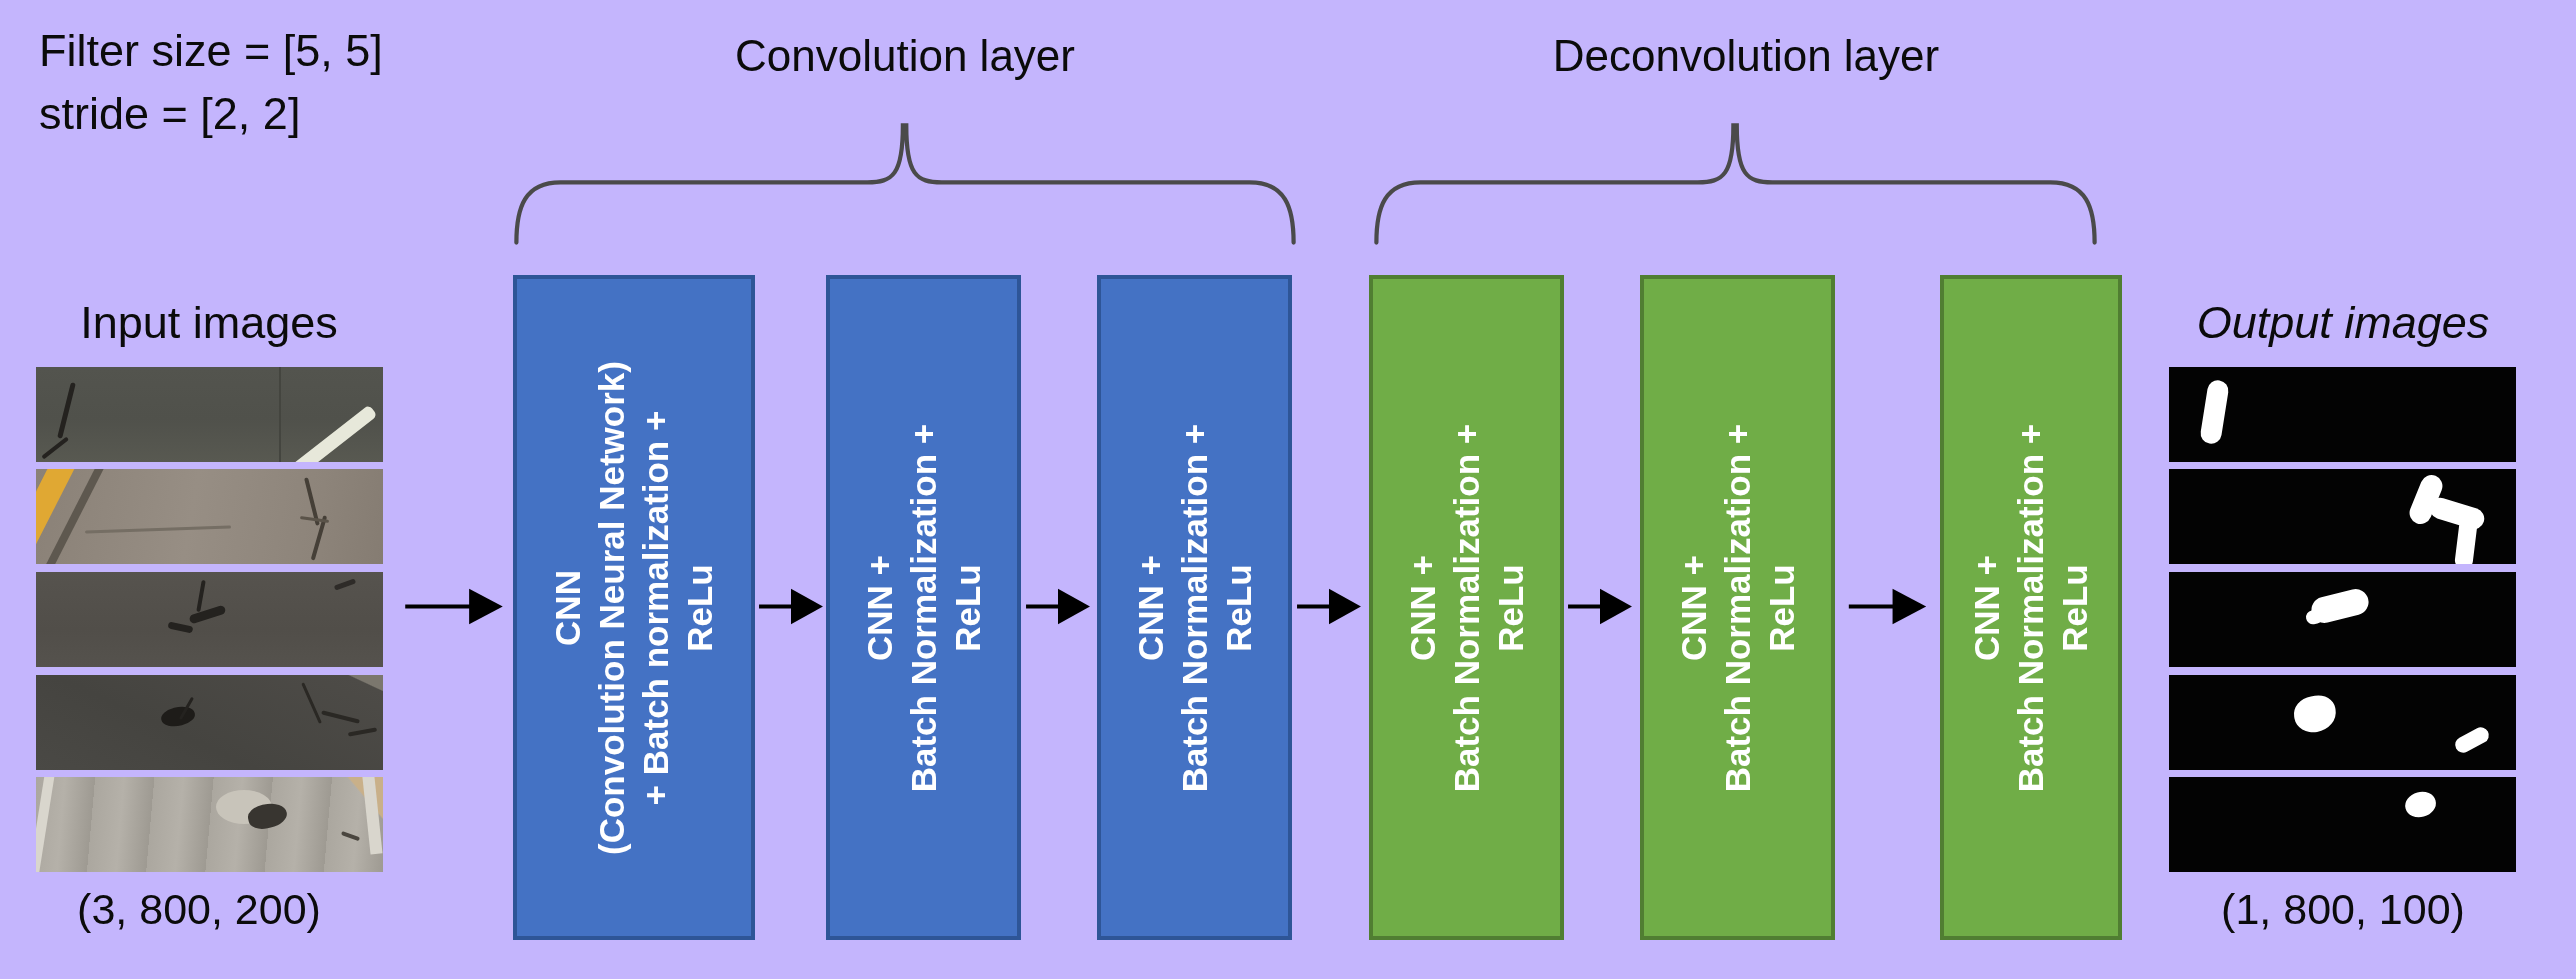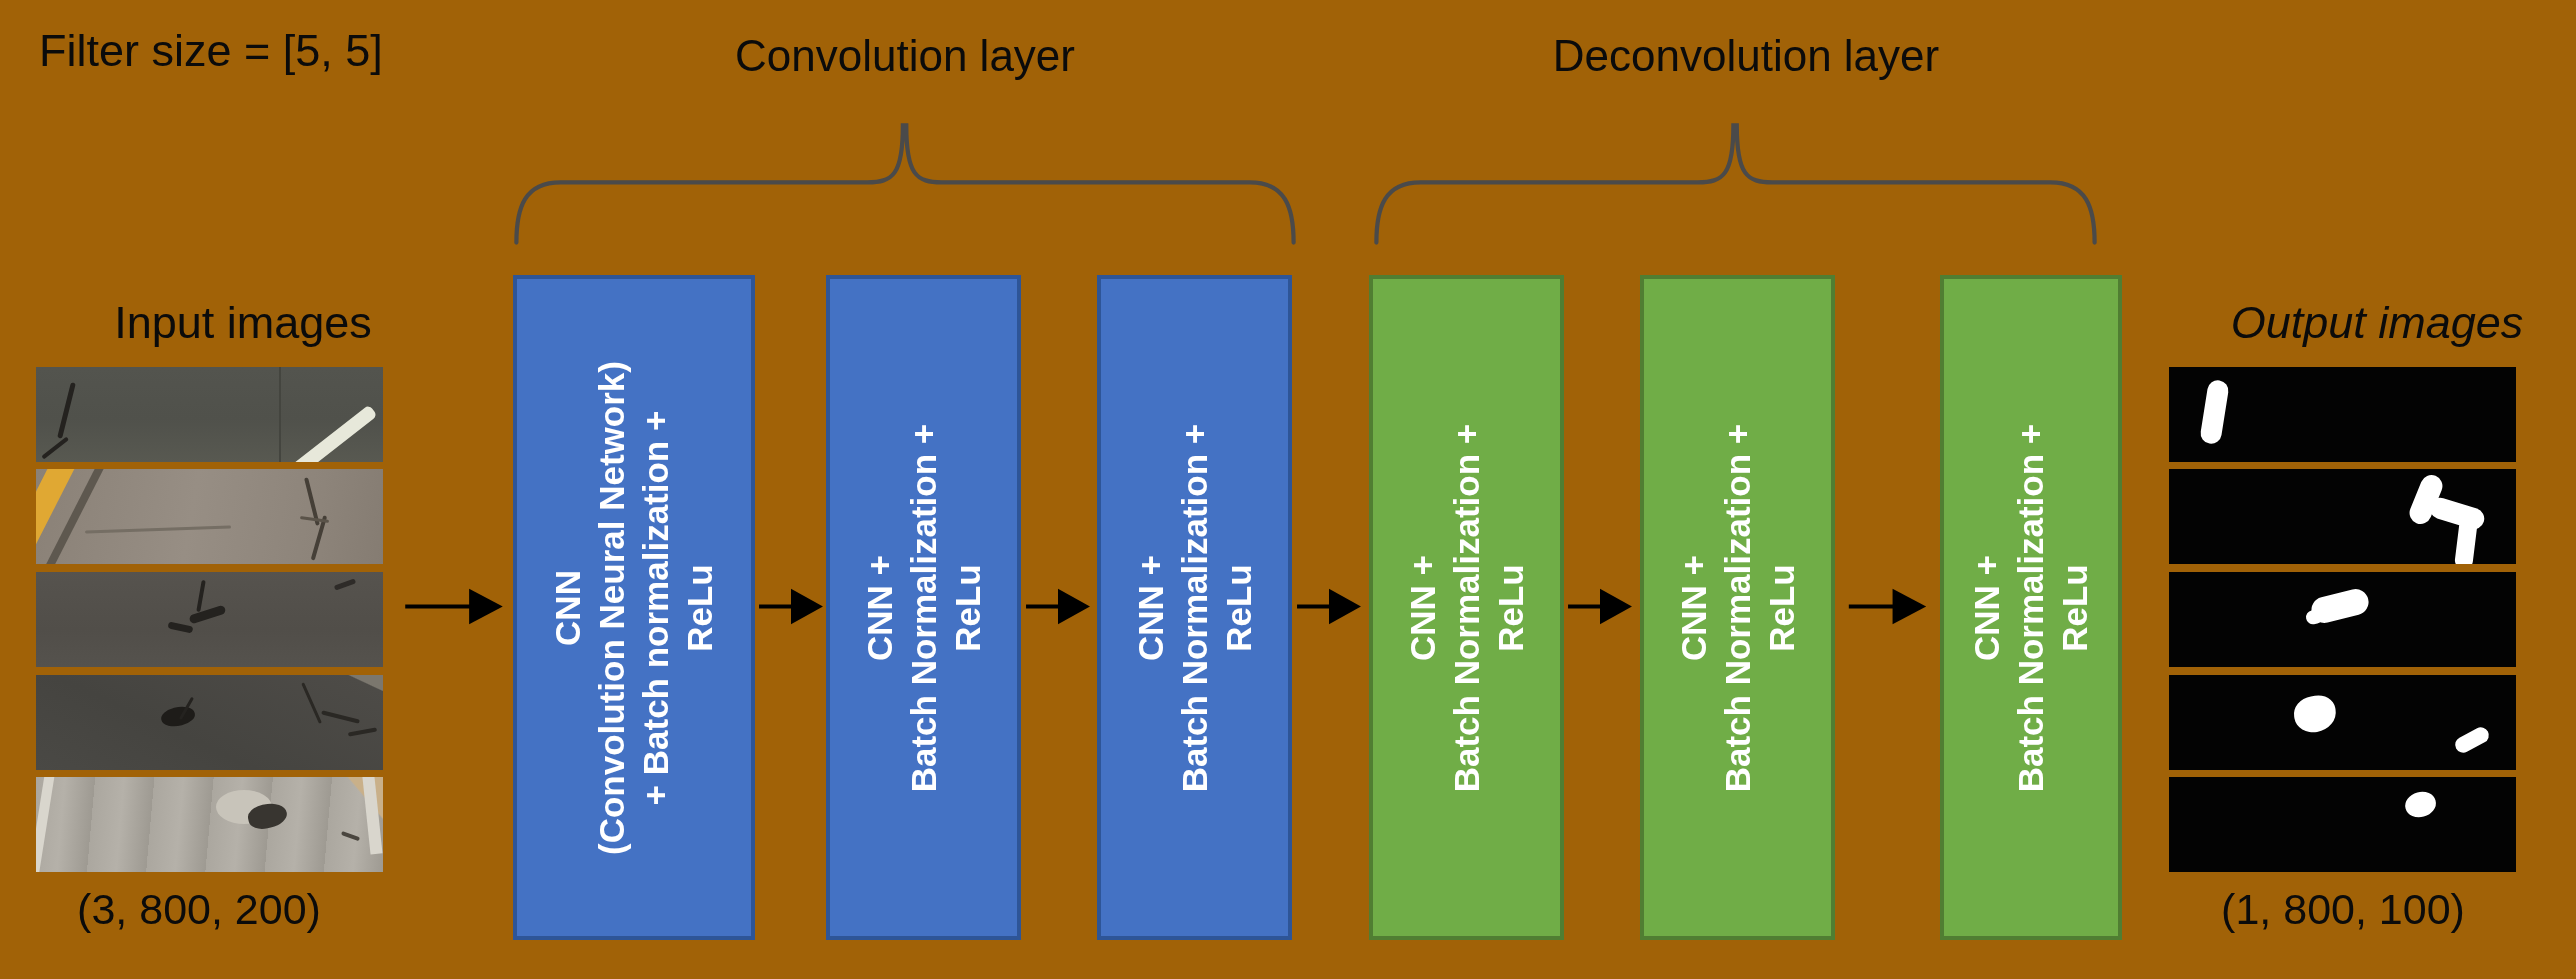--- a/index.html
+++ b/index.html
@@ -1,33 +1,33 @@
 <!DOCTYPE html>
 <html lang="en" style="font-size:13.6px"><head>
 <meta charset="utf-8">
 <title>CNN Encoder–Decoder Architecture Diagram</title>
 <style>
   html,body{margin:0;padding:0;background:#ffffff;}
   body{font-family:"Liberation Sans","DejaVu Sans",sans-serif;}
-  .canvas{position:relative;width:2576px;height:980px;background:#a16207;overflow:hidden;}
+  .canvas{position:relative;width:2576px;height:980px;background:#c4b5fd;overflow:hidden;}
 
   
   .hyper{position:absolute;left:39px;top:18.6px;font-size:45px;line-height:1.42;color:#0b0b0b;}
 
   
   .section-label{position:absolute;top:30.5px;transform:translateX(-50%);font-size:44px;color:#0b0b0b;white-space:nowrap;}
   #conv-label{left:905px;}
   #deconv-label{left:1746px;}
 
   .brace{position:absolute;top:117px;height:129px;}
   #conv-brace{left:513px;width:784px;}
   #deconv-brace{left:1373px;width:725px;}
 
   
-  .col-title{position:absolute;top:297px;transform:translateX(-50%);font-size:45px;color:#0b0b0b;white-space:nowrap;margin-left:34px;}
+  .col-title{position:absolute;top:297px;transform:translateX(-50%);font-size:45px;color:#0b0b0b;white-space:nowrap;}
   #input-title{left:209px;}
   #output-title{left:2343px;font-style:italic;}
   .shape-label{position:absolute;top:885px;transform:translateX(-50%);font-size:43px;color:#0b0b0b;white-space:nowrap;}
   #input-shape{left:199px;}
   #output-shape{left:2343px;}
 
   .photo{position:absolute;left:36px;width:347px;height:95px;overflow:hidden;}
   .mask{position:absolute;left:2169px;width:347px;height:95px;background:#030303;overflow:hidden;}
   .r1{top:367px;} .r2{top:469px;} .r3{top:572px;} .r4{top:675px;} .r5{top:777px;}
 
@@ -59,20 +59,21 @@
 
   .arrow{position:absolute;top:588px;height:37px;}
 </style>
 </head>
 <body>
 
 <div class="canvas">
 
   <div class="hyper">
     <div>Filter size = [5, 5]</div>
+    <div>stride = [2, 2]</div>
   </div>
 
   <div class="section-label" id="conv-label">Convolution layer</div>
   <div class="section-label" id="deconv-label">Deconvolution layer</div>
 
   <svg class="brace" id="conv-brace" viewBox="0 0 925 152" preserveAspectRatio="none">
     <path d="M 4 148 C 4 106, 14 77, 56 77 L 418 77 C 448 77, 460 68, 460 10 L 464 10 C 464 68, 476 77, 506 77 L 869 77 C 911 77, 921 106, 921 148" fill="none" stroke="#4a4a4a" stroke-width="5" stroke-linecap="round"></path>
   </svg>
   <svg class="brace" id="deconv-brace" viewBox="0 0 855 152" preserveAspectRatio="none">
     <path d="M 4 148 C 4 106, 14 77, 56 77 L 383 77 C 413 77, 425 68, 425 10 L 429 10 C 429 68, 441 77, 471 77 L 799 77 C 841 77, 851 106, 851 148" fill="none" stroke="#4a4a4a" stroke-width="5" stroke-linecap="round"></path>

